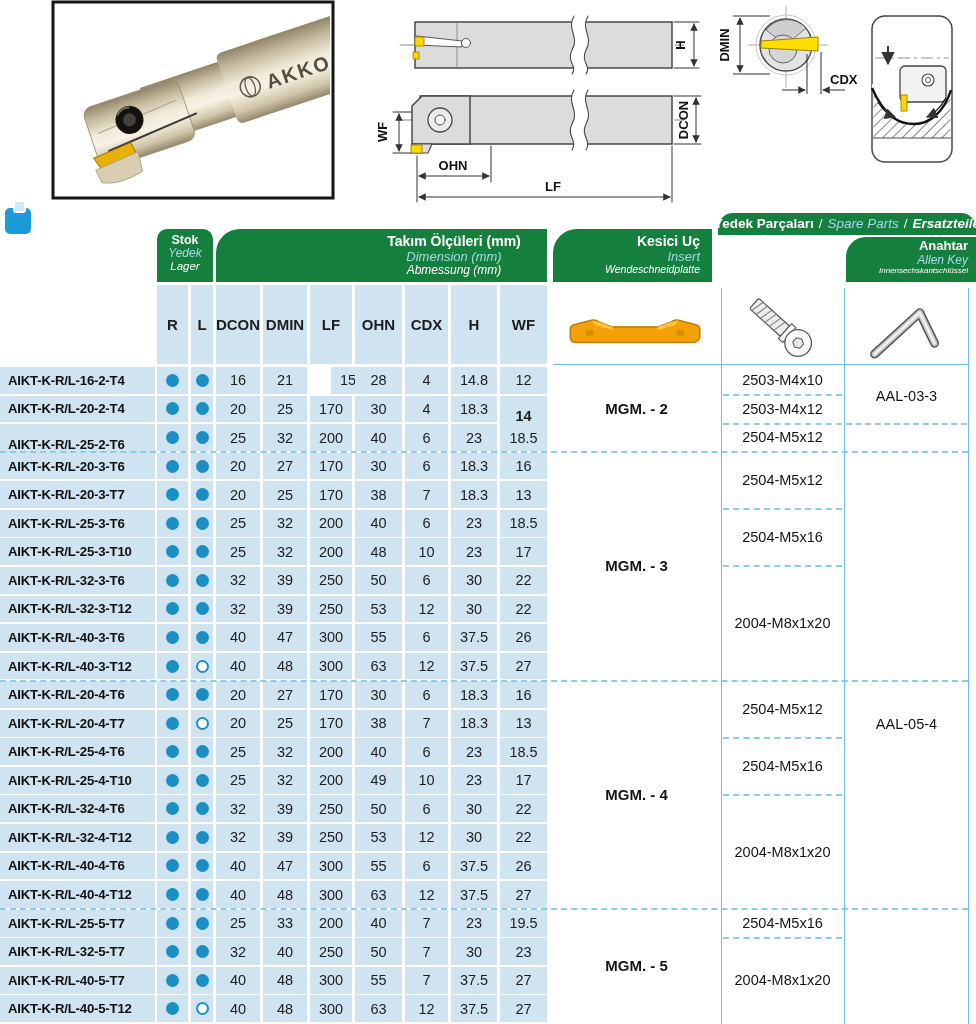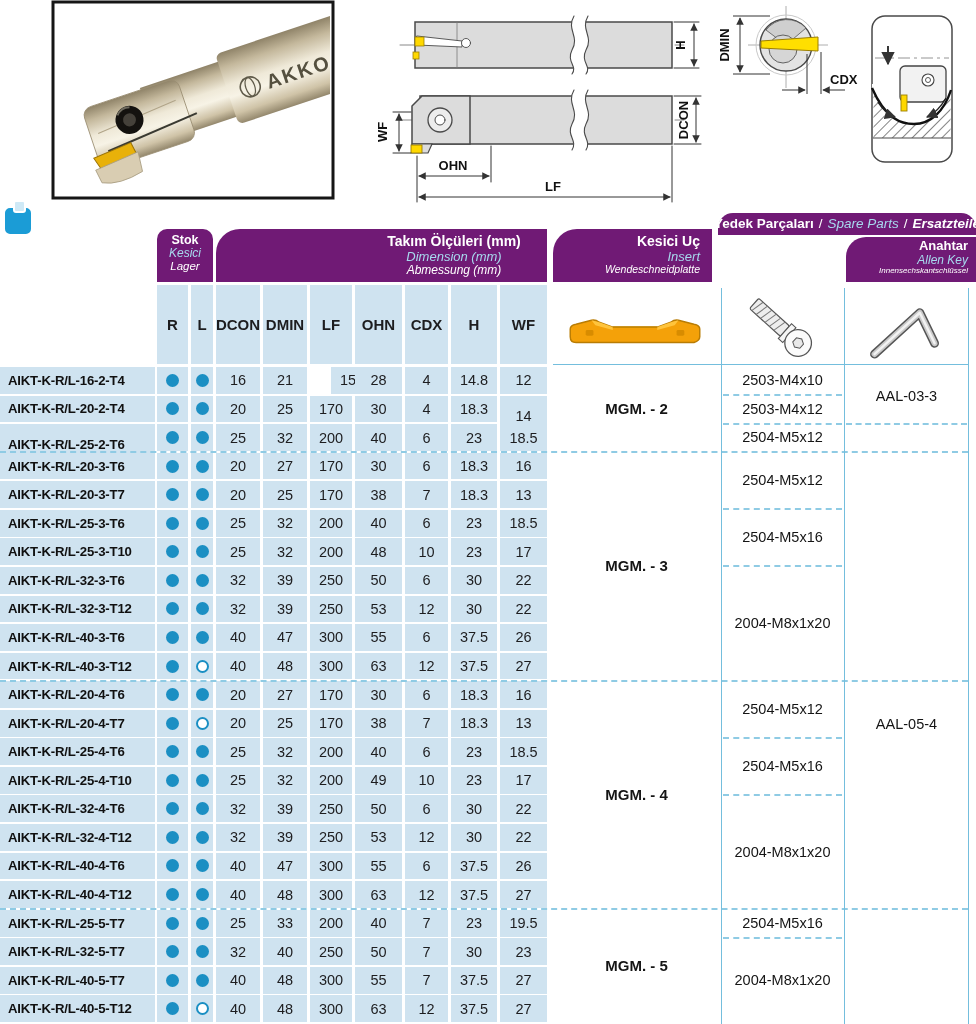--- a/index.html
+++ b/index.html
@@ -3,21 +3,21 @@
 <meta charset="utf-8">
 <style>
   html,body{margin:0;padding:0;background:#fff}
   #app{position:relative;width:976px;height:1024px;background:#fff;overflow:hidden;
        font-family:"Liberation Sans",sans-serif;-webkit-font-smoothing:antialiased}
   #app *{box-sizing:border-box}
   svg text{font-family:"Liberation Sans",sans-serif}
   .dimlab{font-size:13px;font-weight:700;fill:#111}
 
   
-  .hdr{position:absolute;background:#701a75;color:#fff;line-height:1.12}
+  .hdr{position:absolute;background:#15803d;color:#fff;line-height:1.12}
   .bh-tr{font-weight:700;font-size:14px}
   .bh-en{font-style:italic;color:#a7d9ee;font-size:13px}
   .bh-de{font-style:italic;font-size:12px;color:#fff}
 
   #hdr-code{left:10px;top:230px;width:145px;height:134px;background:#2a2f80;
             border-radius:44px 6px 6px 12px;padding:26px 0 0 13px;line-height:1.22}
   #hdr-code .oc-tr{font-size:16px;font-weight:700}
   #hdr-code .oc-en{font-size:15.5px;font-weight:700;font-style:italic}
   #hdr-code .oc-de{font-size:14px;font-style:italic}
 
@@ -206,21 +206,21 @@
       <path d="M946,98 Q938,112 927,117" fill="none" stroke="#222" stroke-width="1.5" marker-end="url(#ah)"></path>
     </g>
   </svg>
 
   <div id="corner-icon"></div>
   <div id="corner-icon-tab"></div>
 
 
   <div class="hdr" id="hdr-stok">
     <div class="bh-tr">Stok</div>
-    <div class="bh-en">Kesici</div>
+    <div class="bh-en">Yedek</div>
     <div class="bh-de">Lager</div>
   </div>
 
   <div class="hdr" id="hdr-dims">
     <div class="bh-tr">Takım Ölçüleri (mm)</div>
     <div class="bh-en">Dimension (mm)</div>
     <div class="bh-de">Abmessung (mm)</div>
   </div>
 
   <div class="hdr" id="hdr-kesici">
@@ -304,21 +304,21 @@
       </div>
       <div class="cell" style="left: 191px; top: 395.565px; width: 22px; height: 26.8px;">
         <span class="dot"></span>
       </div>
       <div class="cell" style="left: 216px; top: 395.565px; width: 44px; height: 26.8px;">20</div>
       <div class="cell" style="left: 263px; top: 395.565px; width: 44px; height: 26.8px;">25</div>
       <div class="cell" style="left: 310px; top: 395.565px; width: 42px; height: 26.8px;">170</div>
       <div class="cell" style="left: 355px; top: 395.565px; width: 47px; height: 26.8px;">30</div>
       <div class="cell" style="left: 405px; top: 395.565px; width: 43px; height: 26.8px;">4</div>
       <div class="cell" style="left: 451px; top: 395.565px; width: 46px; height: 26.8px;">18.3</div>
-      <div class="cell" style="left: 500px; top: 395.565px; width: 47px; height: 41px;">14</div>
+      <div class="cell" style="left: 500px; top: 395.565px; width: 47px; height: 41px; font-weight: bold;">14</div>
       <div class="cell code-cell" style="left: 0px; top: 424.13px; width: 155px; height: 41px;">AIKT-K-R/L-25-2-T6</div>
       <div class="cell" style="left: 157px; top: 424.13px; width: 31px; height: 26.8px;">
         <span class="dot"></span>
       </div>
       <div class="cell" style="left: 191px; top: 424.13px; width: 22px; height: 26.8px;">
         <span class="dot"></span>
       </div>
       <div class="cell" style="left: 216px; top: 424.13px; width: 44px; height: 26.8px;">25</div>
       <div class="cell" style="left: 263px; top: 424.13px; width: 44px; height: 26.8px;">32</div>
       <div class="cell" style="left: 310px; top: 424.13px; width: 42px; height: 26.8px;">200</div>

